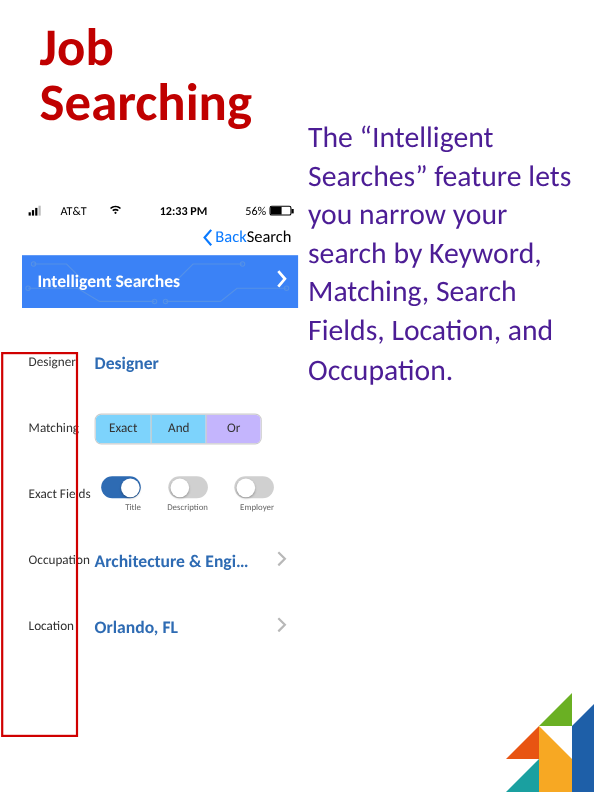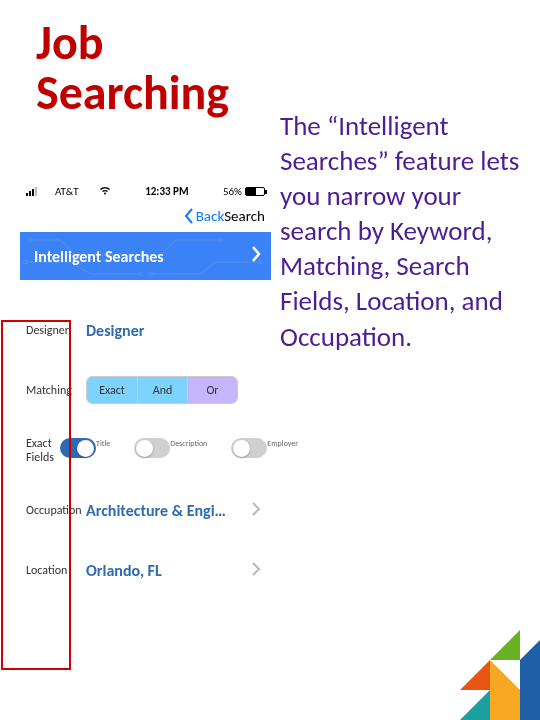--- a/index.html
+++ b/index.html
@@ -30,21 +30,21 @@
 .filters{padding:20px 0 0 0}
 .row{display:flex;align-items:center;min-height:60px;padding:0 8px 0 2px;position:relative}
 .row-label{width:64px;font-size:12px;color:#333;text-align:left;padding-left:4px}
 .row-val{font-size:16px;font-weight:700;color:#2e6bb3}
 .row-chevron{position:absolute;right:10px;color:#b8b8b8}
 .seg{display:flex;border:1px solid #ccc;border-radius:6px;overflow:hidden;height:28px}
 .seg>span{width:50px;display:flex;align-items:center;justify-content:center;font-size:12px;color:#333;background:#7dd3fc}
 .seg>span.selected{background:#c4b5fd}
 .seg>span+span{border-left:1px solid #ccc}
 .sf{flex:1;display:flex;gap:24px;padding-left:6px}
-.sf-item{display:flex;flex-direction:row;align-items:flex-start;font-size:8px;color:#666}
+.sf-item{display:flex;flex-direction:column;align-items:flex-end;font-size:8px;color:#666}
 .toggle{width:36px;height:20px;border-radius:12px;background:#d0d0d0;position:relative;margin-bottom:4px}
 .toggle.on{background:#2e6bb3}
 .knob{width:17px;height:17px;border-radius:50%;background:#fff;position:absolute;top:1.5px;left:1.5px;box-shadow:0 1px 2px rgba(0,0,0,.3)}
 .toggle.on .knob{left:auto;right:1.5px}
 .redbox{position:absolute;left:1px;top:320px;width:70px;height:350px;border:2px solid #d00000;pointer-events:none}
 .logo{position:absolute;right:0;bottom:0;width:140px;height:120px}
 .logo svg{width:100%;height:100%}
 </style>
 </head>
 <body>

